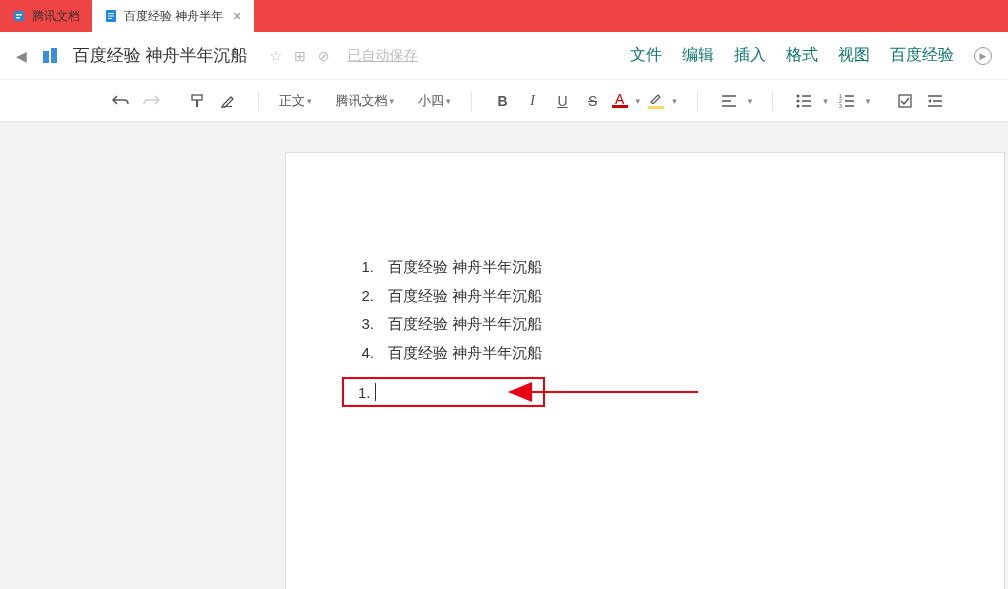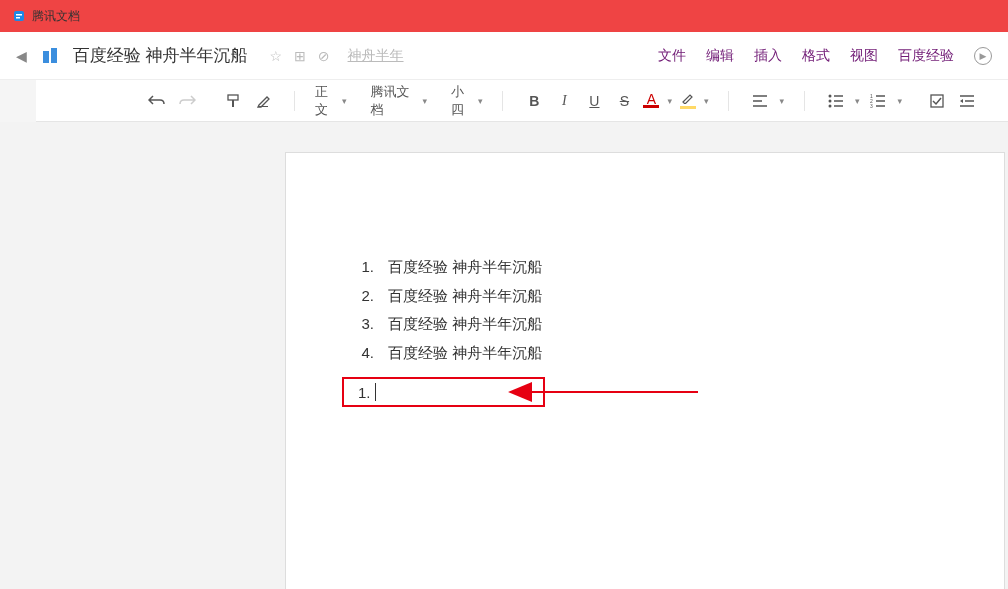--- a/index.html
+++ b/index.html
@@ -89,44 +89,43 @@
       color: #999;
       font-size: 12px;
     }
     .menu-bar {
       display: flex;
       gap: 20px;
       margin-left: auto;
       align-items: center;
     }
     .menu-item {
-      font-size: 14px;
-      color: #701a75;
+      font-size: 16px;
+      color: #0f766e;
       cursor: pointer;
     }
     .menu-item.play {
       width: 18px;
       height: 18px;
       border: 1.5px solid #999;
       border-radius: 50%;
       display: flex;
       align-items: center;
       justify-content: center;
       font-size: 9px;
       color: #999;
     }
     .toolbar {
       display: flex;
       align-items: center;
       height: 42px;
       background: #fff;
-      padding: 0 20px 0 100px;
+      padding: 0 32px 0 100px;
       border-bottom: 1px solid #e5e5e5;
       gap: 4px;
-      margin-left: 36px;
     }
     .tool-group {
       display: flex;
       align-items: center;
       gap: 8px;
       padding: 0 10px;
     }
     .tool-sep {
       width: 1px;
       height: 20px;
@@ -251,37 +250,49 @@
   <div class="tab">
     <span class="logo-icon">
       <svg width="14" height="14" viewBox="0 0 14 14">
           <rect x="2" y="2" width="10" height="10" rx="2" fill="#1e88e5"></rect>
           <rect x="4" y="5" width="6" height="1.5" fill="#fff"></rect>
           <rect x="4" y="8" width="4" height="1.5" fill="#fff"></rect>
         </svg>
     </span>
     <span>腾讯文档</span>
   </div>
+  <div class="tab active">
+    <span class="logo-icon">
+      <svg width="14" height="14" viewBox="0 0 14 14">
+          <rect x="2" y="1" width="10" height="12" rx="1" fill="#1e88e5"></rect>
+          <rect x="4" y="4" width="6" height="1" fill="#fff"></rect>
+          <rect x="4" y="6.5" width="6" height="1" fill="#fff"></rect>
+          <rect x="4" y="9" width="4" height="1" fill="#fff"></rect>
+        </svg>
+    </span>
+    <span>百度经验 神舟半年</span>
+    <span class="tab-close">×</span>
+  </div>
 </div>
 
 <div class="header-bar">
   <div class="header-left">
     <span class="back-icon">◀</span>
     <span class="app-logo">
       <svg width="22" height="22" viewBox="0 0 22 22">
           <path d="M4 18 L4 6 L10 6 L10 18 Z" fill="#3b8ede"></path>
           <path d="M12 18 L12 3 L18 3 L18 18 Z" fill="#3b8ede"></path>
         </svg>
     </span>
     <span class="doc-title">百度经验 神舟半年沉船</span>
     <div class="header-icons">
       <span>☆</span>
       <span>⊞</span>
       <span class="save-check">⊘</span>
-      <span class="save-status">神舟半年</span>
+      <span class="save-status">已自动保存</span>
     </div>
   </div>
   <div class="menu-bar">
     <span class="menu-item">文件</span>
     <span class="menu-item">编辑</span>
     <span class="menu-item">插入</span>
     <span class="menu-item">格式</span>
     <span class="menu-item">视图</span>
     <span class="menu-item">百度经验</span>
     <span class="menu-item play">▶</span>

